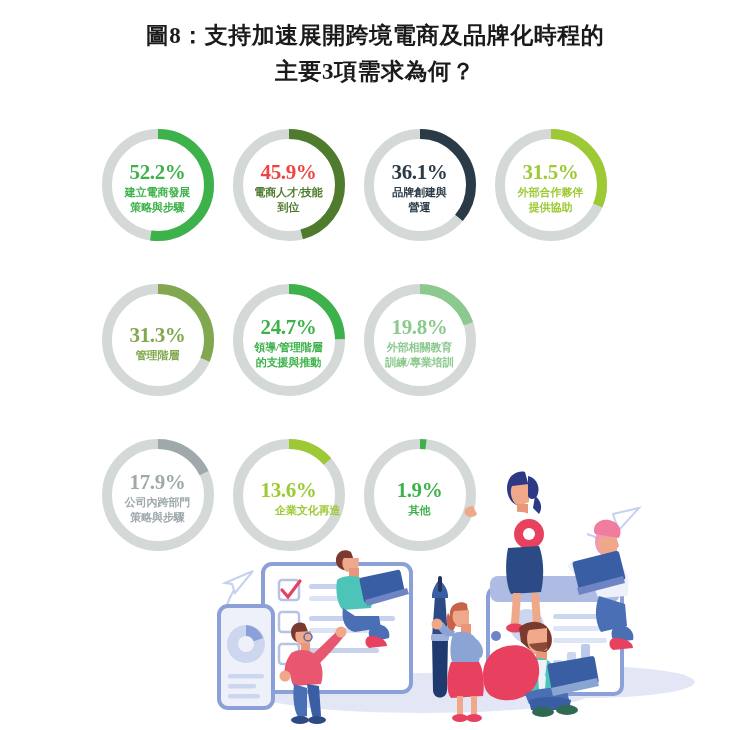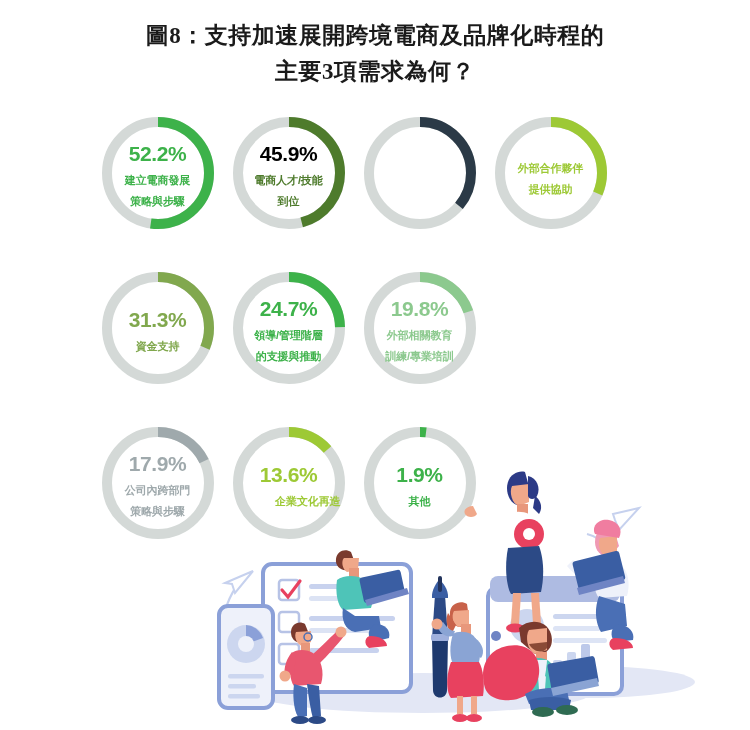--- a/index.html
+++ b/index.html
@@ -32,23 +32,24 @@
     font-size: 23px;
     line-height: 36px;
     color: #1a1a1a;
     letter-spacing: 0.5px;
   }
   .title-line { display: block; }
 
   
   .donut-grid {
     position: absolute;
-    top: 112px;
+    top: 124px;
     left: 92px;
     width: 566px;
+    font-family: Liberation Serif, serif;
   }
 
   .donut-row {
     display: flex;
     height: 155px;
   }
 
   .donut-cell {
     width: 131px;
     height: 125px;
@@ -84,21 +85,21 @@
     line-height: 24px;
     letter-spacing: -0.4px;
     white-space: nowrap;
   }
 
   .cap {
     display: block;
     font-size: 11px;
     font-weight: bold;
     line-height: 14px;
-    margin-top: 7px;
+    margin-top: 1px;
     letter-spacing: -0.1px;
   }
 
   
   .illustration {
     position: absolute;
     left: 195px;
     top: 438px;
     width: 555px;
     height: 292px;
@@ -132,58 +133,64 @@
         </div>
       </div>
       <div class="donut-cell">
         <div class="donut">
             <svg viewBox="0 0 122 122">
               <circle cx="61" cy="61" r="51" fill="none" stroke="#d4d9d7" stroke-width="10"></circle>
               <circle cx="61" cy="61" r="51" fill="none" stroke="#4e7b2c" stroke-width="10" stroke-dasharray="147.0830848557669 173.35936581039198" transform="rotate(-90 61 61)"></circle>
             </svg>
           </div>
         <div class="donut-label">
-          <span class="pct" style="color: #000000;">45.9%</span>
+          <span class="pct" style="color: #ef4444;">45.9%</span>
           <span class="cap" style="color: rgb(78, 123, 44);">電商人才/技能</span>
           <span class="cap" style="color: rgb(78, 123, 44);">到位</span>
         </div>
       </div>
       <div class="donut-cell">
         <div class="donut">
             <svg viewBox="0 0 122 122">
               <circle cx="61" cy="61" r="51" fill="none" stroke="#d4d9d7" stroke-width="10"></circle>
               <circle cx="61" cy="61" r="51" fill="none" stroke="#2b3a47" stroke-width="10" stroke-dasharray="115.67972469048335 204.76272597567555" transform="rotate(-90 61 61)"></circle>
             </svg>
           </div>
+        <div class="donut-label">
+          <span class="pct" style="color: rgb(43, 58, 71);">36.1%</span>
+          <span class="cap" style="color: rgb(43, 58, 71);">品牌創建與</span>
+          <span class="cap" style="color: rgb(43, 58, 71);">營運</span>
+        </div>
       </div>
       <div class="donut-cell">
         <div class="donut">
             <svg viewBox="0 0 122 122">
               <circle cx="61" cy="61" r="51" fill="none" stroke="#d4d9d7" stroke-width="10"></circle>
               <circle cx="61" cy="61" r="51" fill="none" stroke="#9dc935" stroke-width="10" stroke-dasharray="100.93937195984005 219.50307870631883" transform="rotate(-90 61 61)"></circle>
             </svg>
           </div>
         <div class="donut-label">
+          <span class="pct" style="color: rgb(157, 201, 53);">31.5%</span>
           <span class="cap" style="color: rgb(157, 201, 53);">外部合作夥伴</span>
           <span class="cap" style="color: rgb(157, 201, 53);">提供協助</span>
         </div>
       </div>
     </div>
 
     <div class="donut-row">
       <div class="donut-cell">
         <div class="donut">
             <svg viewBox="0 0 122 122">
               <circle cx="61" cy="61" r="51" fill="none" stroke="#d4d9d7" stroke-width="10"></circle>
               <circle cx="61" cy="61" r="51" fill="none" stroke="#81a84e" stroke-width="10" stroke-dasharray="100.29848705850773 220.14396360765116" transform="rotate(-90 61 61)"></circle>
             </svg>
           </div>
         <div class="donut-label">
           <span class="pct" style="color: rgb(129, 168, 78);">31.3%</span>
-          <span class="cap" style="color: rgb(129, 168, 78);">資金支持</span>
+          <span class="cap" style="color: rgb(129, 168, 78);">管理階層</span>
 
         </div>
       </div>
       <div class="donut-cell">
         <div class="donut">
             <svg viewBox="0 0 122 122">
               <circle cx="61" cy="61" r="51" fill="none" stroke="#d4d9d7" stroke-width="10"></circle>
               <circle cx="61" cy="61" r="51" fill="none" stroke="#3db24a" stroke-width="10" stroke-dasharray="79.14928531454125 241.29316535161763" transform="rotate(-90 61 61)"></circle>
             </svg>
           </div>

